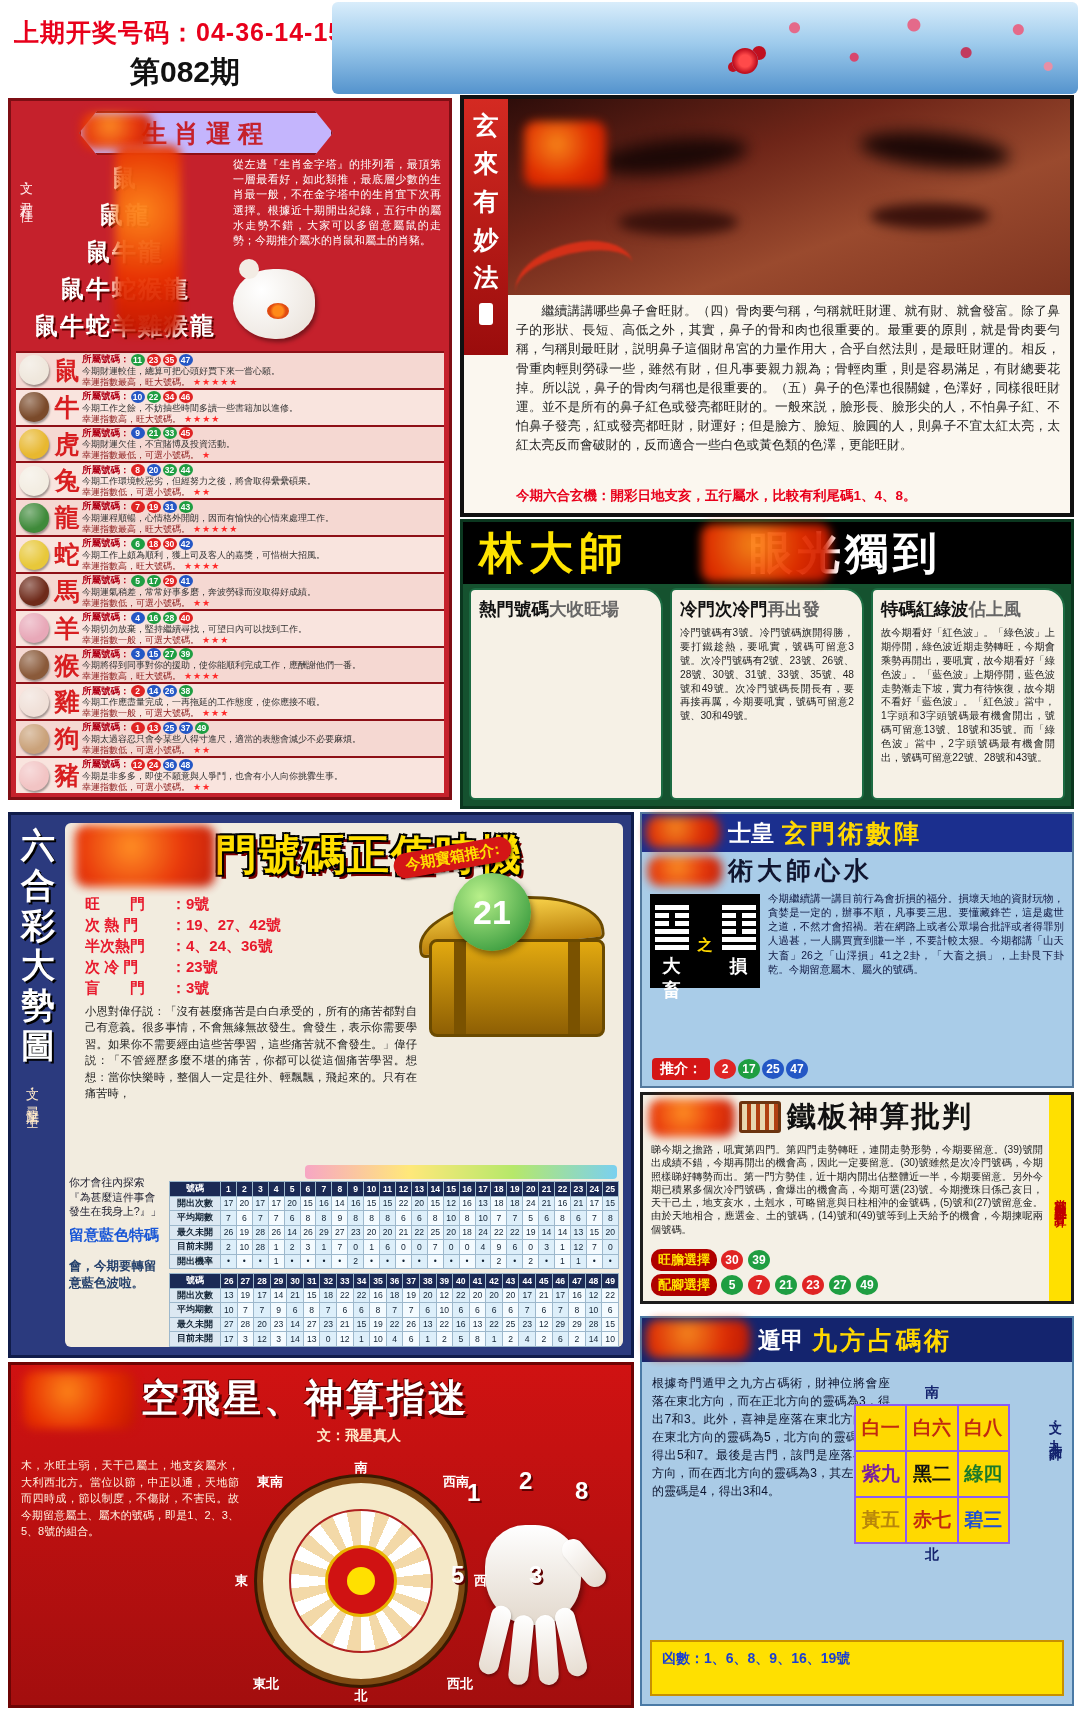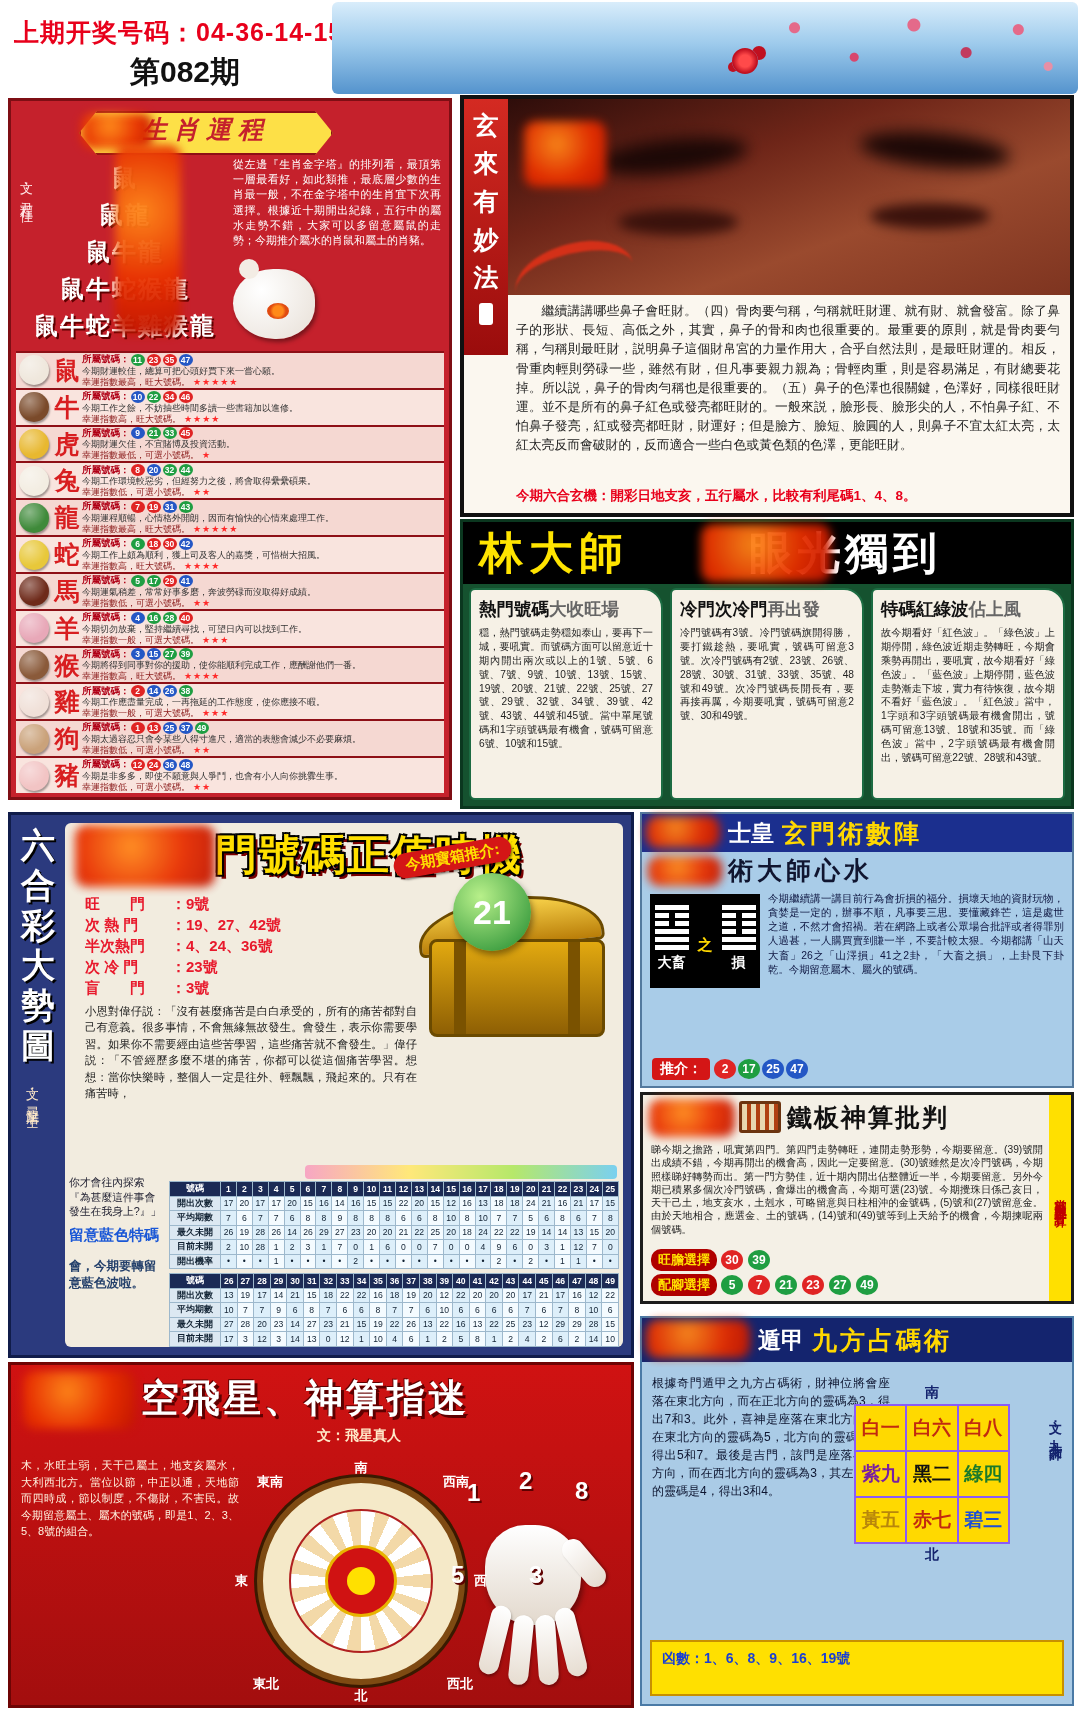--- a/index.html
+++ b/index.html
@@ -21,22 +21,22 @@
       radial-gradient(circle at 55% 70%,#e78fa6 0 4px,transparent 5px),
       radial-gradient(circle at 96% 70%,#e78fa6 0 4px,transparent 5px),
       linear-gradient(180deg,#d9edfb 0%,#9ecbec 45%,#5493cd 100%);}
   .banner-title{position:absolute;left:26px;top:6px;font-size:58px;font-weight:bold;font-style:italic;color:#fff;
     text-shadow:3px 3px 2px #3a7ab8,-1px -1px 0 #cfe6f6;letter-spacing:10px;}
   .banner-flower{position:absolute;right:320px;top:46px;width:26px;height:26px;border-radius:50%;
     background:radial-gradient(circle,#ff4a4a 0 6px,#c01020 12px);box-shadow:14px -8px 0 -6px #c01020,-12px 6px 0 -8px #c01020;}
   
   #zodiac-panel{position:absolute;left:8px;top:98px;width:444px;height:702px;background:#c5212c;
     border:3px solid #7e0e14;box-sizing:border-box;}
-  .zp-ribbon{position:absolute;left:68px;top:10px;width:250px;height:40px;background:#fde047;border:2px solid #8e0f16;
-    display:flex;align-items:flex-start;justify-content:center;clip-path:polygon(0 50%,7% 0,93% 0,100% 50%,93% 100%,7% 100%);font-style:italic;}
+  .zp-ribbon{position:absolute;left:68px;top:10px;width:250px;height:40px;background:#c4b5fd;border:2px solid #8e0f16;
+    display:flex;align-items:center;justify-content:center;clip-path:polygon(0 50%,7% 0,93% 0,100% 50%,93% 100%,7% 100%);}
   .zp-ribbon span{font-size:25px;font-weight:900;color:#c5212c;letter-spacing:7px;}
   .zp-author{position:absolute;left:6px;top:70px;writing-mode:vertical-rl;color:#ffe9e9;font-size:13px;letter-spacing:4px;}
   .zp-intro{position:absolute;right:8px;top:56px;width:208px;color:#fff;font-size:11px;line-height:1.38;text-align:justify;}
   .zp-rat{position:absolute;left:222px;top:168px;width:82px;height:70px;background:radial-gradient(circle at 35% 30%,#fff,#e7dfd6);
     border-radius:50% 45% 48% 52%;box-shadow:2px 3px 4px rgba(0,0,0,.4);}
   .zp-rat::before{content:"";position:absolute;left:6px;top:-10px;width:20px;height:20px;border-radius:50%;background:#f3ece4;}
   .zp-rat::after{content:"";position:absolute;left:34px;top:34px;width:22px;height:16px;border-radius:50%;
     background:radial-gradient(circle,#ff8a1a 0 5px,#e04a10 8px);}
   #pyramid{position:absolute;left:8px;top:58px;width:212px;text-align:center;}
   #pyramid div{font-size:24px;font-weight:900;color:#fff;line-height:37px;letter-spacing:2px;
@@ -120,33 +120,33 @@
   #mystic-section{position:absolute;left:640px;top:812px;width:434px;height:276px;background:#a9cce8;
     border:2px solid #53799e;box-sizing:border-box;}
   .mystic-header{position:absolute;left:0;top:0;right:0;height:38px;background:#1b2f8e;display:flex;align-items:center;padding-left:86px;}
   .mh-white{color:#fff;font-size:23px;font-weight:900;margin-right:8px;}
   .mh-yellow{color:#ffd800;font-size:25px;font-weight:900;letter-spacing:3px;}
   .mystic-sub{position:absolute;left:86px;top:40px;font-size:25px;font-weight:900;color:#101530;letter-spacing:4px;}
   .hexbox{position:absolute;left:8px;top:80px;width:110px;height:94px;background:#000;display:flex;justify-content:space-around;
     align-items:flex-start;padding-top:8px;box-sizing:border-box;}
   .hexcol{width:34px;} .hl{height:5px;background:#fff;margin:3px 0;}
   .hl.hb{background:linear-gradient(90deg,#fff 0 40%,transparent 40% 60%,#fff 60% 100%);}
-  .hexlabel{color:#fff;font-size:14px;font-weight:bold;text-align:center;margin-top:4px;}
+  .hexlabel{color:#fff;font-size:18px;font-weight:bold;text-align:center;margin-top:4px;}
   .hexmid{color:#ffd800;font-size:15px;font-weight:bold;align-self:center;}
   .mystic-body{position:absolute;left:126px;top:78px;right:8px;font-size:10.4px;line-height:1.36;color:#0d1540;text-align:justify;}
   .tuijie{position:absolute;left:10px;bottom:6px;display:flex;align-items:center;gap:3px;}
   .tuijie .pick-label{background:#d41616;color:#fff;font-weight:bold;font-size:14px;padding:2px 8px;border-radius:4px;}
   .tuijie .ball,.pick-row .ball{min-width:20px;height:20px;line-height:20px;font-size:12px;}
   
   #iron-section{position:absolute;left:640px;top:1092px;width:434px;height:212px;background:#f4f0e6;
     border:3px solid #1c1c1c;box-sizing:border-box;}
   .iron-header{position:absolute;left:0;top:0;height:44px;display:flex;align-items:center;padding-left:96px;}
   .abacus{width:36px;height:26px;border:3px solid #6b3410;border-radius:3px;margin-right:6px;
     background:repeating-linear-gradient(90deg,#e8d8b0 0 5px,#b04010 5px 9px);}
-  .iron-title{font-size:25px;font-weight:900;color:#111;letter-spacing:2px;}
+  .iron-title{font-size:29px;font-weight:900;color:#111;letter-spacing:2px;}
   .iron-body{position:absolute;left:8px;top:48px;right:28px;font-size:10.2px;line-height:1.3;color:#222;text-align:justify;}
   #picks{position:absolute;left:8px;bottom:5px;}
   .pick-row{display:flex;align-items:center;gap:3px;margin-top:3px;}
   .pick-row .pick-label{background:#b00000;color:#ffe000;font-weight:bold;font-size:13px;padding:2px 7px;border-radius:10px;}
   .iron-side{position:absolute;right:0;top:0;bottom:0;width:22px;background:#ffe000;display:flex;align-items:center;justify-content:center;}
   .iron-side span{writing-mode:vertical-rl;color:#c00000;font-size:12px;font-weight:bold;letter-spacing:2px;}
   
   #flystar-section{position:absolute;left:8px;top:1362px;width:626px;height:346px;
     background:linear-gradient(#d01212,#a30e0e);border:3px solid #6e0404;box-sizing:border-box;}
   .fly-banner{position:absolute;left:130px;top:8px;font-size:38px;font-weight:900;color:#fff;letter-spacing:3px;
@@ -356,21 +356,20 @@
 
   <div id="master-section">
     <div class="master-banner">
       <span class="mb-left">林大師</span>
       <span class="mb-right">眼光獨到</span>
       <div class="censor" style="left:238px;top:2px;width:130px;height:58px;"></div>
     </div>
     <div id="master-cols">
         <div class="mcard">
      <h3><b>熱門號碼</b><span>大收旺場</span></h3>
-     <p>穩，熱門號碼走勢穩如泰山，要再下一城，要吼實。而號碼方面可以留意近十期內開出兩次或以上的1號、5號、6號、7號、9號、10號、13號、15號、19號、20號、21號、22號、25號、27號、29號、32號、34號、39號、42號、43號、44號和45號。當中單尾號碼和1字頭號碼最有機會，號碼可留意6號、10號和15號。</p>
    </div>
         <div class="mcard">
      <h3><b>冷門次冷門</b><span>再出發</span></h3>
      <p>冷門號碼有3號。冷門號碼旗開得勝，要打鐵趁熱，要吼實，號碼可留意3號。次冷門號碼有2號、23號、26號、28號、30號、31號、33號、35號、48號和49號。次冷門號碼長開長有，要再接再厲，今期要吼實，號碼可留意2號、30和49號。</p>
    </div>
         <div class="mcard">
      <h3><b>特碼紅綠波</b><span>佔上風</span></h3>
      <p>故今期看好「紅色波」。「綠色波」上期停開，綠色波近期走勢轉旺，今期會乘勢再開出，要吼實，故今期看好「綠色波」。「藍色波」上期停開，藍色波走勢漸走下坡，實力有待恢復，故今期不看好「藍色波」。「紅色波」當中，1字頭和3字頭號碼最有機會開出，號碼可留意13號、18號和35號。而「綠色波」當中，2字頭號碼最有機會開出，號碼可留意22號、28號和43號。</p>
    </div>
       </div>

